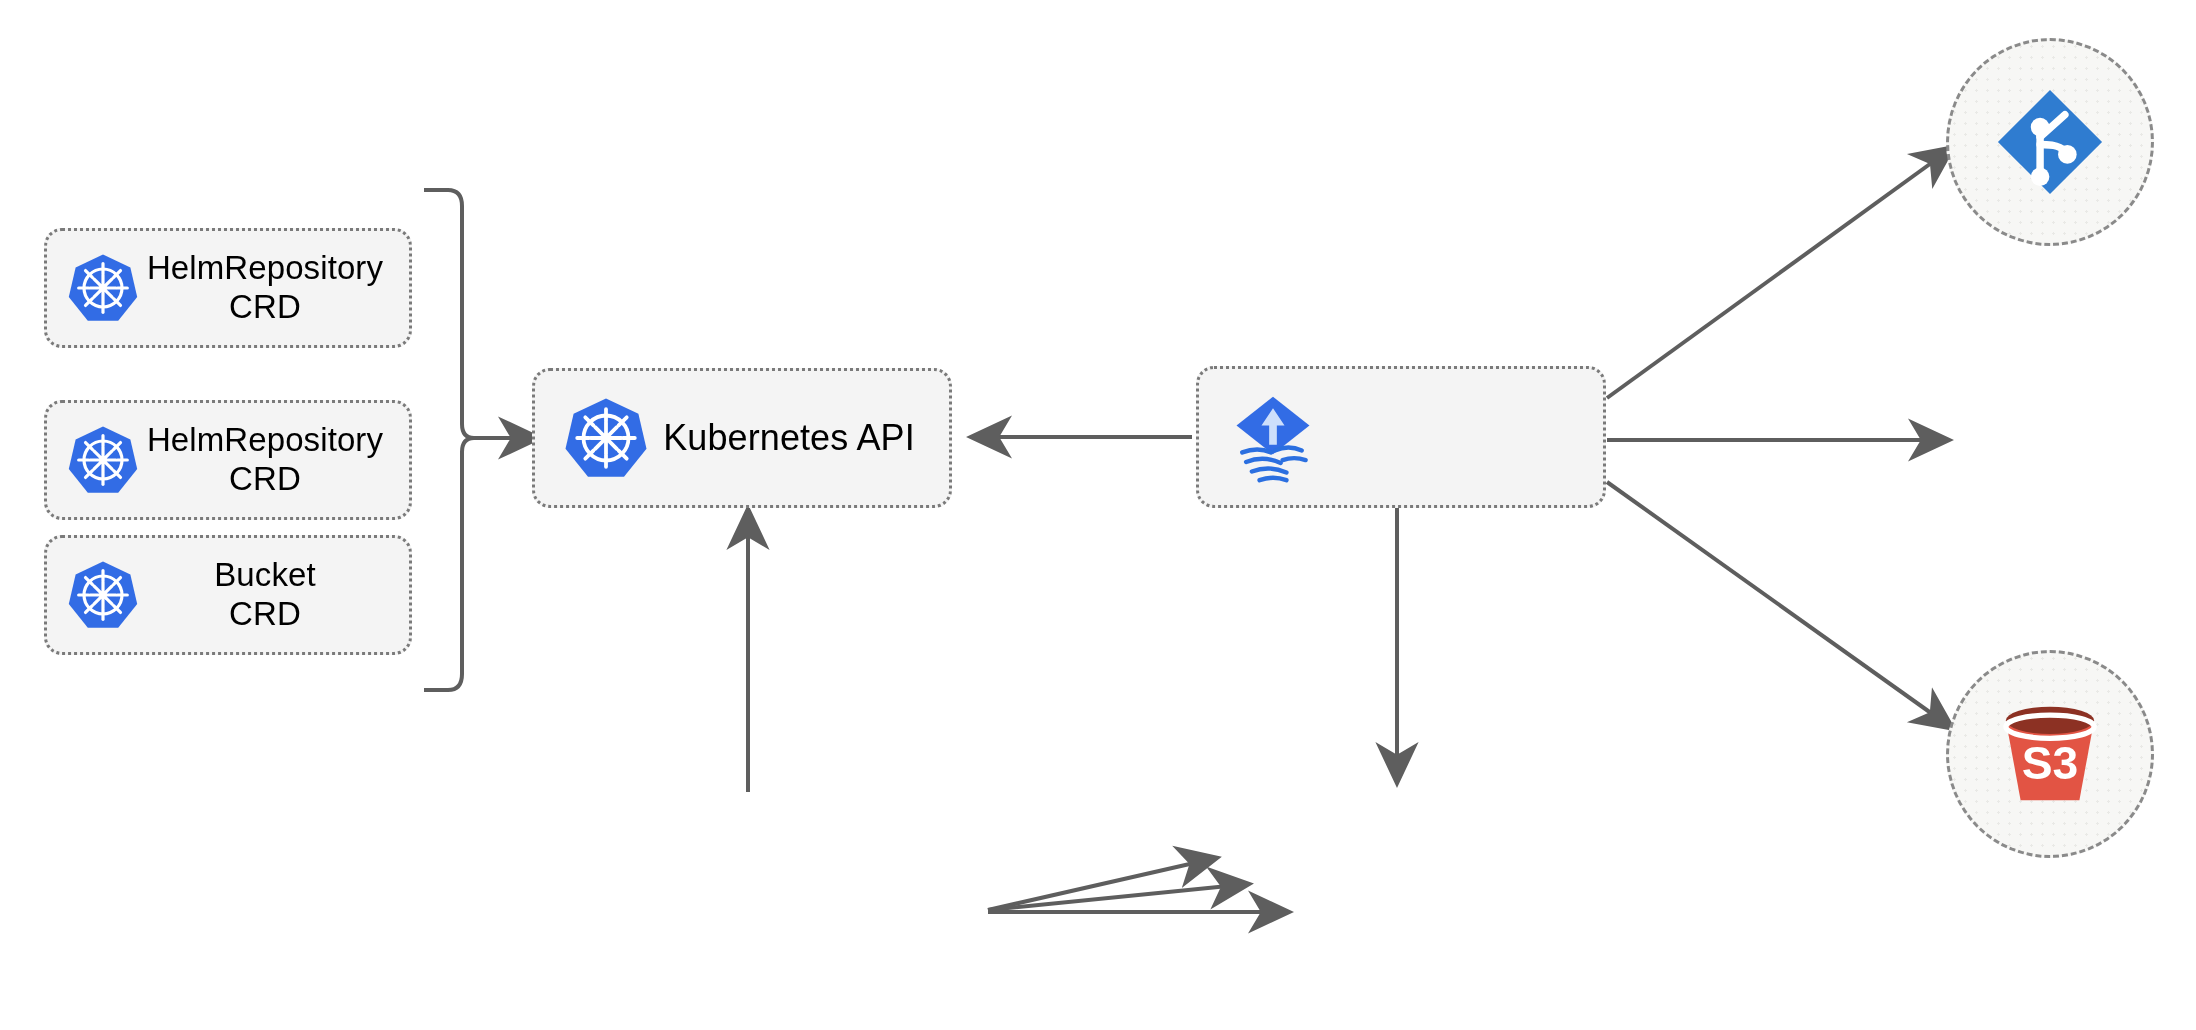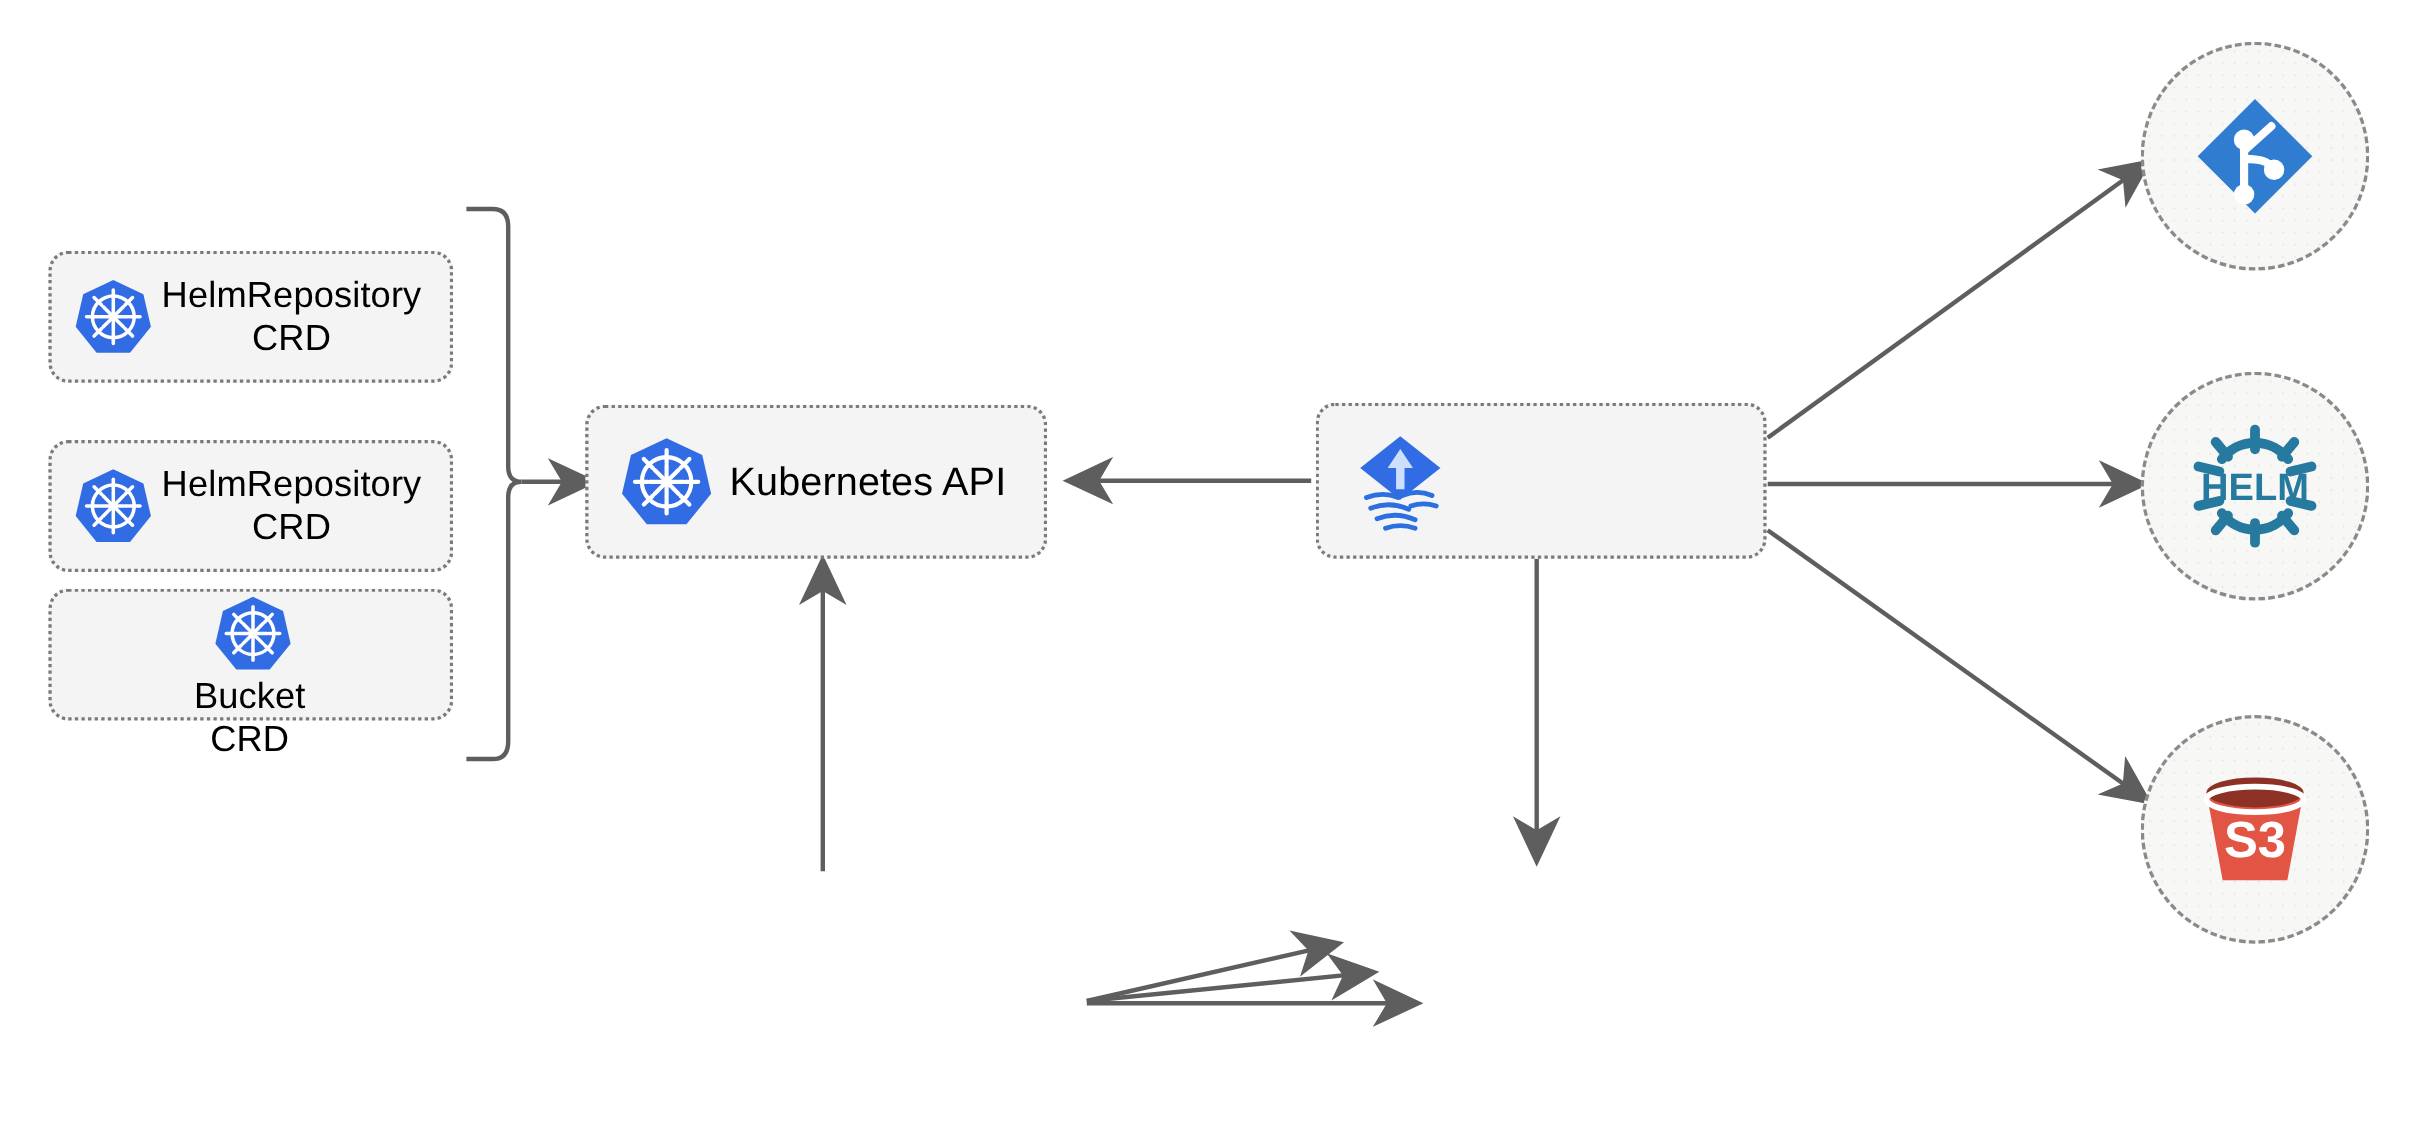--- a/index.html
+++ b/index.html
@@ -144,21 +144,21 @@
           <line x1="62" y1="38" x2="54" y2="46"></line>
             <line x1="46" y1="54" x2="38" y2="62"></line>
         </g>
         <circle cx="50" cy="50" r="5.5" fill="#fff"></circle>
       </svg>
     </span>
     <span class="lbl">HelmRepository
 CRD</span>
   </div>
 
-  <div class="node crd" style="left:44px;top:535px;flex-direction:column;">
+  <div class="node crd" style="left:44px;top:535px;">
     <span class="ic">
       <svg width="76" height="76" viewBox="0 0 100 100">
         <path d="M50 6 L86 23 L95 62 L70 93 L30 93 L5 62 L14 23 Z" fill="#326CE5"></path>
         <g stroke="#fff" stroke-width="4.2" fill="none" stroke-linecap="round">
           <circle cx="50" cy="50" r="25"></circle>
           <line x1="50" y1="18" x2="50" y2="31"></line>
             <line x1="50" y1="69" x2="50" y2="82"></line>
           <line x1="18" y1="50" x2="31" y2="50"></line>
             <line x1="69" y1="50" x2="82" y2="50"></line>
           <line x1="27" y1="27" x2="36" y2="36"></line>
@@ -238,41 +238,20 @@
           <path d="M42 46 L62 28"></path>
           <path d="M42 52 Q62 52 62 60"></path>
         </g>
         <circle cx="42" cy="78" r="7.5" fill="#fff"></circle>
         <circle cx="42" cy="38" r="7.5" fill="#fff"></circle>
         <circle cx="64" cy="60" r="7.5" fill="#fff"></circle>
       </svg>
     </span>
   </div>
 
-  <div class="circle" style="left:1946px;top:338px;width:202px;height:202px;">
-    <span class="glyph">
-      <svg width="134" height="134" viewBox="0 0 120 120">
-        <g stroke="#277A9F" stroke-width="8" fill="none" stroke-linecap="round">
-          <path d="M33 38 A34 34 0 0 1 87 38"></path>
-          <path d="M33 82 A34 34 0 0 0 87 82"></path>
-          <line x1="60" y1="14" x2="60" y2="30"></line>
-          <line x1="60" y1="90" x2="60" y2="106"></line>
-          <line x1="28" y1="24" x2="38" y2="36"></line>
-          <line x1="92" y1="24" x2="82" y2="36"></line>
-          <line x1="28" y1="96" x2="38" y2="84"></line>
-          <line x1="92" y1="96" x2="82" y2="84"></line>
-          <line x1="14" y1="44" x2="31" y2="48"></line>
-          <line x1="106" y1="44" x2="89" y2="48"></line>
-          <line x1="14" y1="76" x2="31" y2="72"></line>
-          <line x1="106" y1="76" x2="89" y2="72"></line>
-        </g>
-        <text x="60" y="71" text-anchor="middle" font-family="Liberation Sans, sans-serif" font-size="31" font-weight="bold" fill="#277A9F">HELM</text>
-      </svg>
-    </span>
-  </div>
 
   <div class="circle" style="left:1946px;top:650px;width:202px;height:202px;text-align:right;">
     <span class="glyph">
       <svg width="126" height="126" viewBox="0 0 120 120">
         <path d="M18 28 L102 28 L88 104 L32 104 Z" fill="#E25444"></path>
         <ellipse cx="60" cy="28" rx="42" ry="13" fill="#8C3123"></ellipse>
         <ellipse cx="60" cy="34" rx="42" ry="11" fill="none" stroke="#fff" stroke-width="5"></ellipse>
         <text x="60" y="84" text-anchor="middle" font-family="Liberation Sans, sans-serif" font-size="44" font-weight="bold" fill="#ffffff">S3</text>
       </svg>
     </span>

